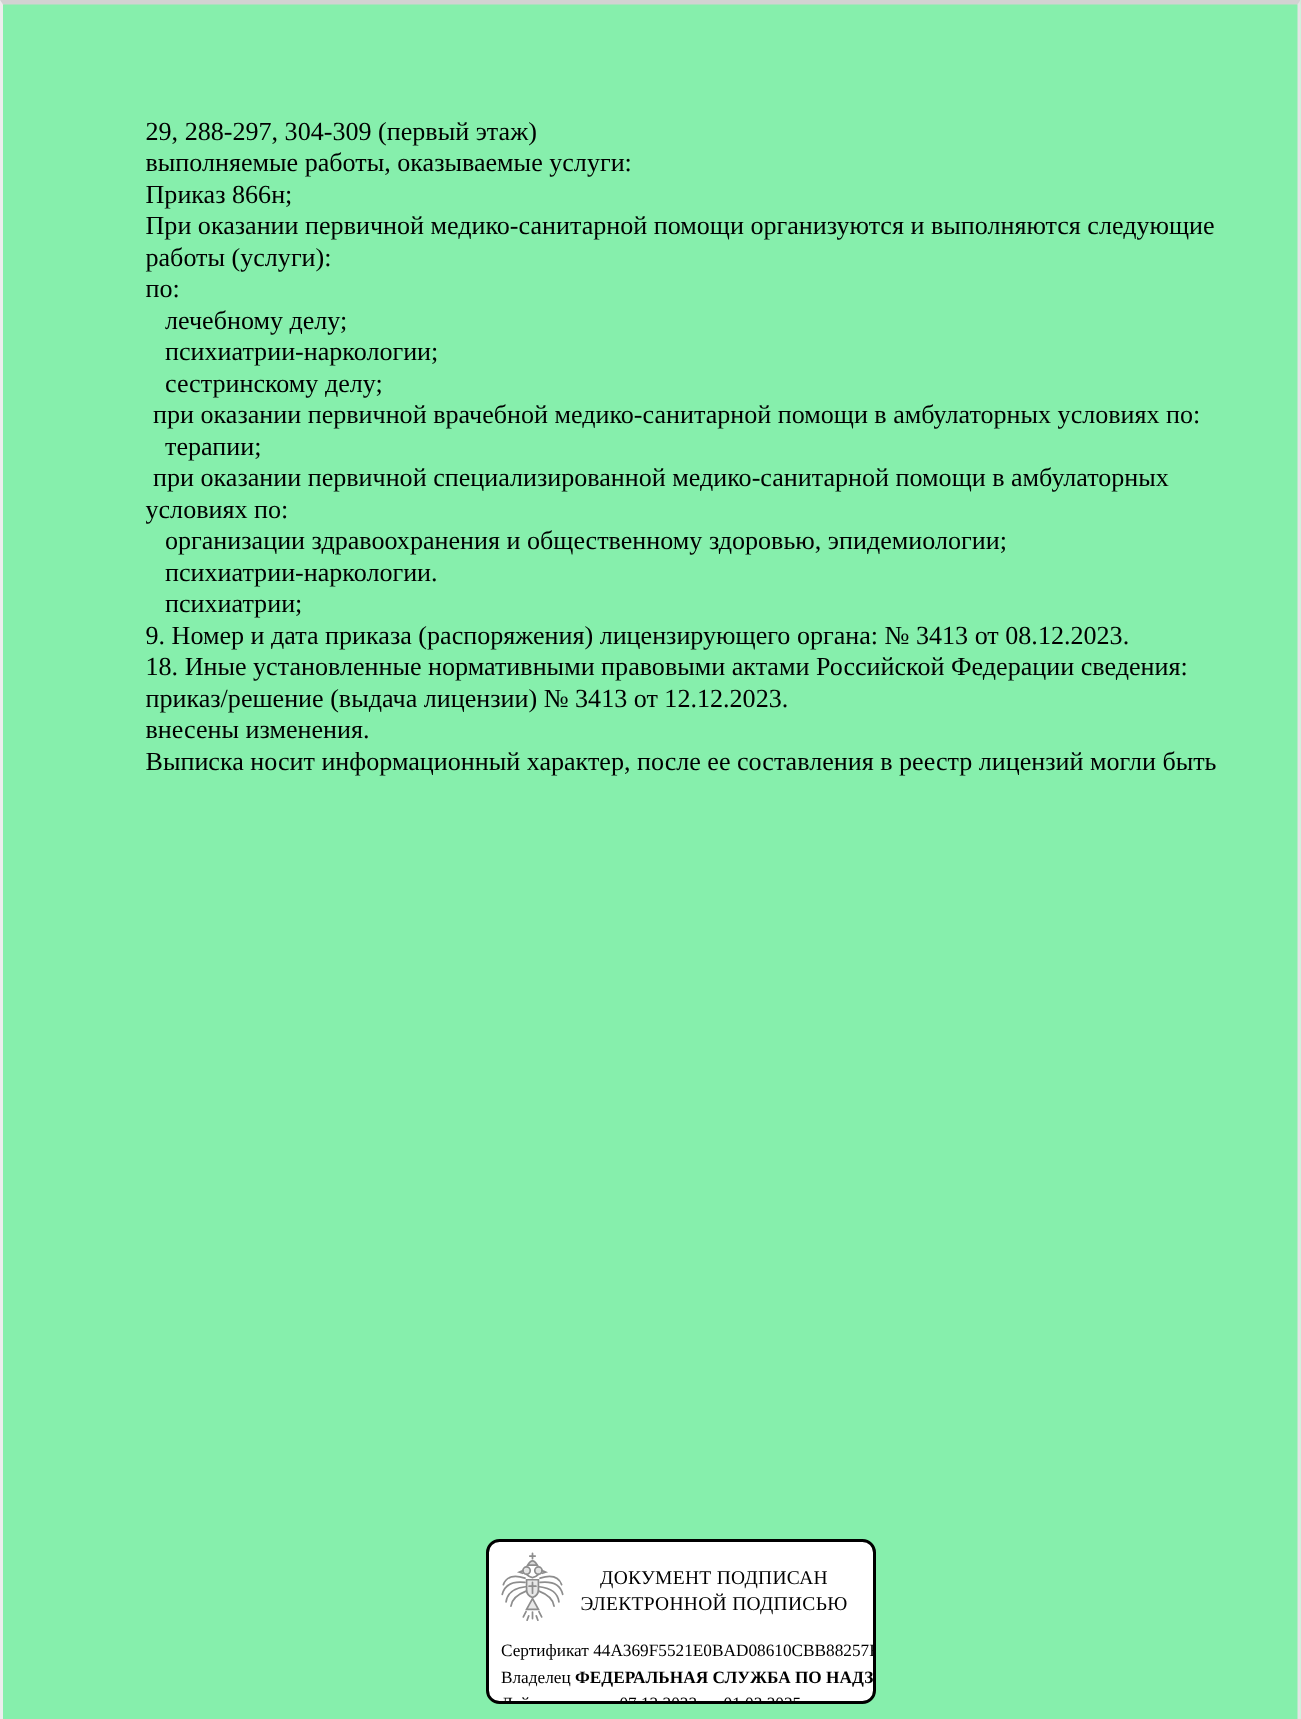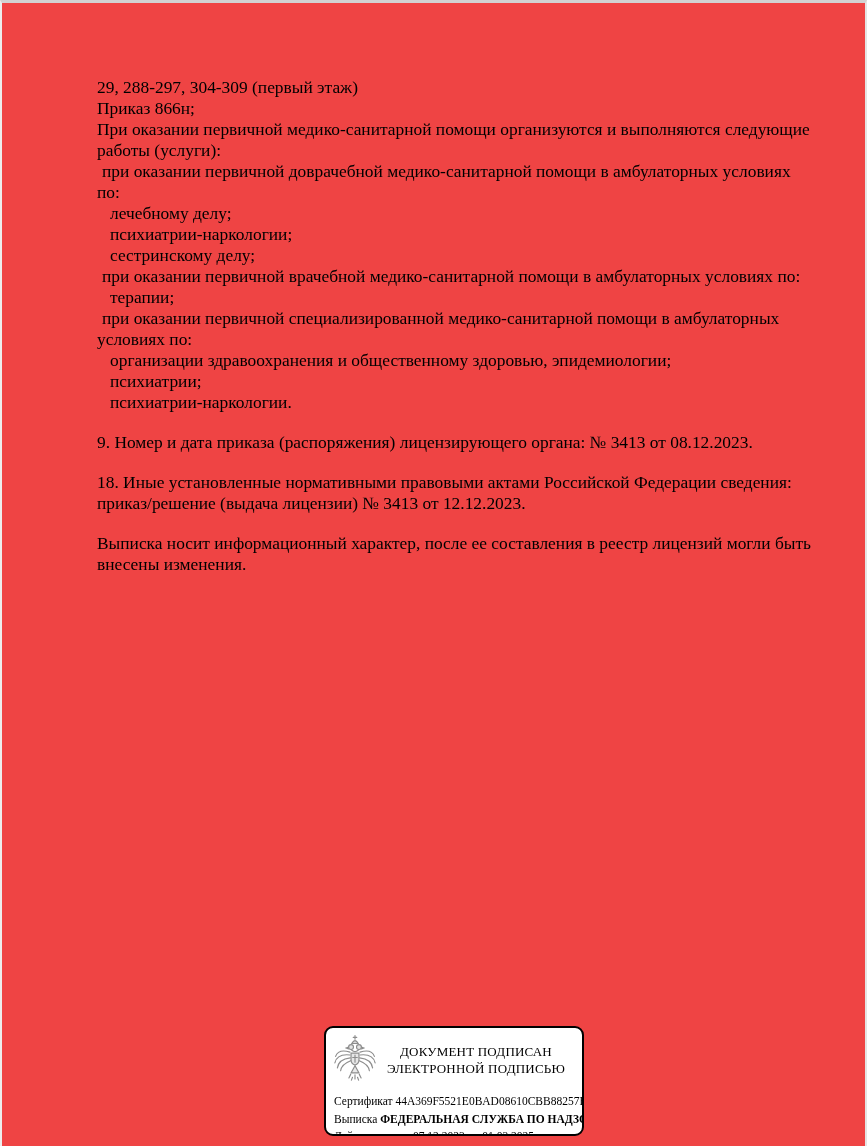--- a/index.html
+++ b/index.html
@@ -1,36 +1,36 @@
 <!DOCTYPE html>
 <html><head>
 <meta charset="utf-8">
 <style>
   html,body{margin:0;padding:0;background:#ffffff;}
   .page{
     position:relative;
     width:867px;height:1146px;
-    background:#ef4444;
+    background:#86efac;
     box-sizing:border-box;
     border-top:3px solid #d2d2d2;
     border-left:2px solid #ededed;
     border-right:2px solid #e4e4e4;
     overflow:hidden;
     font-family:"Liberation Serif","DejaVu Serif",serif;
     color:#000;
   }
   .content{
     position:absolute;
     left:95px;top:74px;width:720px;
     font-size:17.4px;line-height:21px;
   }
   .ln{white-space:nowrap;}
   .i1{padding-left:5px;}
   .i2{padding-left:13px;}
-  .gap{margin-top:19px;}
+  .gap{}
 
   .sig-box{
     position:absolute;
     left:322px;top:1023px;
     width:260px;height:110px;
     box-sizing:border-box;
     border:2.5px solid #000;
     border-radius:9px;
     background:#fff;
     overflow:hidden;
@@ -59,40 +59,40 @@
   }
   .b{font-weight:bold;}
 </style>
 </head>
 <body>
 
 <div class="page">
 
   <div class="content">
     <div class="ln">29, 288-297, 304-309 (первый этаж)</div>
+    <div class="ln">выполняемые работы, оказываемые услуги:</div>
     <div class="ln">Приказ 866н;</div>
     <div class="ln">При оказании первичной медико-санитарной помощи организуются и выполняются следующие</div>
     <div class="ln">работы (услуги):</div>
-    <div class="ln i1">при оказании первичной доврачебной медико-санитарной помощи в амбулаторных условиях</div>
     <div class="ln">по:</div>
     <div class="ln i2">лечебному делу;</div>
     <div class="ln i2">психиатрии-наркологии;</div>
     <div class="ln i2">сестринскому делу;</div>
     <div class="ln i1">при оказании первичной врачебной медико-санитарной помощи в амбулаторных условиях по:</div>
     <div class="ln i2">терапии;</div>
     <div class="ln i1">при оказании первичной специализированной медико-санитарной помощи в амбулаторных</div>
     <div class="ln">условиях по:</div>
     <div class="ln i2">организации здравоохранения и общественному здоровью, эпидемиологии;</div>
+    <div class="ln i2">психиатрии-наркологии.</div>
     <div class="ln i2">психиатрии;</div>
-    <div class="ln i2">психиатрии-наркологии.</div>
     <div class="ln gap">9. Номер и дата приказа (распоряжения) лицензирующего органа: № 3413 от 08.12.2023.</div>
     <div class="ln gap">18. Иные установленные нормативными правовыми актами Российской Федерации сведения:</div>
     <div class="ln">приказ/решение (выдача лицензии) № 3413 от 12.12.2023.</div>
+    <div class="ln">внесены изменения.</div>
     <div class="ln gap">Выписка носит информационный характер, после ее составления в реестр лицензий могли быть</div>
-    <div class="ln">внесены изменения.</div>
   </div>
 
   <div class="sig-box">
     <div class="sig-head">
       <svg class="emblem" width="46" height="52" viewBox="0 0 64 72" fill="none" stroke="#8d8d8d" stroke-width="1.6" stroke-linecap="round">
 
         <path d="M32 2 v5 M29.5 4.5 h5"></path>
         <path d="M27.5 13 Q32 5 36.5 13 Z" fill="#b5b5b5" fill-opacity="0.5"></path>
 
         <circle cx="26.5" cy="18" r="3.4" fill="#c9c9c9" fill-opacity="0.5"></circle>
@@ -121,20 +121,20 @@
         <div>ДОКУМЕНТ ПОДПИСАН</div>
         <div>ЭЛЕКТРОННОЙ ПОДПИСЬЮ</div>
       </div>
     </div>
     <div class="sig-info">
       <div class="sig-line">
         <span>Сертификат</span>
         <span>44A369F5521E0BAD08610CBB88257ED3</span>
       </div>
       <div class="sig-line">
-        <span>Выписка</span>
+        <span>Владелец</span>
         <span class="b">ФЕДЕРАЛЬНАЯ СЛУЖБА ПО НАДЗОРУ В СФЕРЕ ЗДРАВООХРАНЕНИЯ</span>
       </div>
       <div class="sig-line">Действителен с 07.12.2023 по 01.03.2025</div>
     </div>
   </div>
 
 </div>
 
 </body></html>

